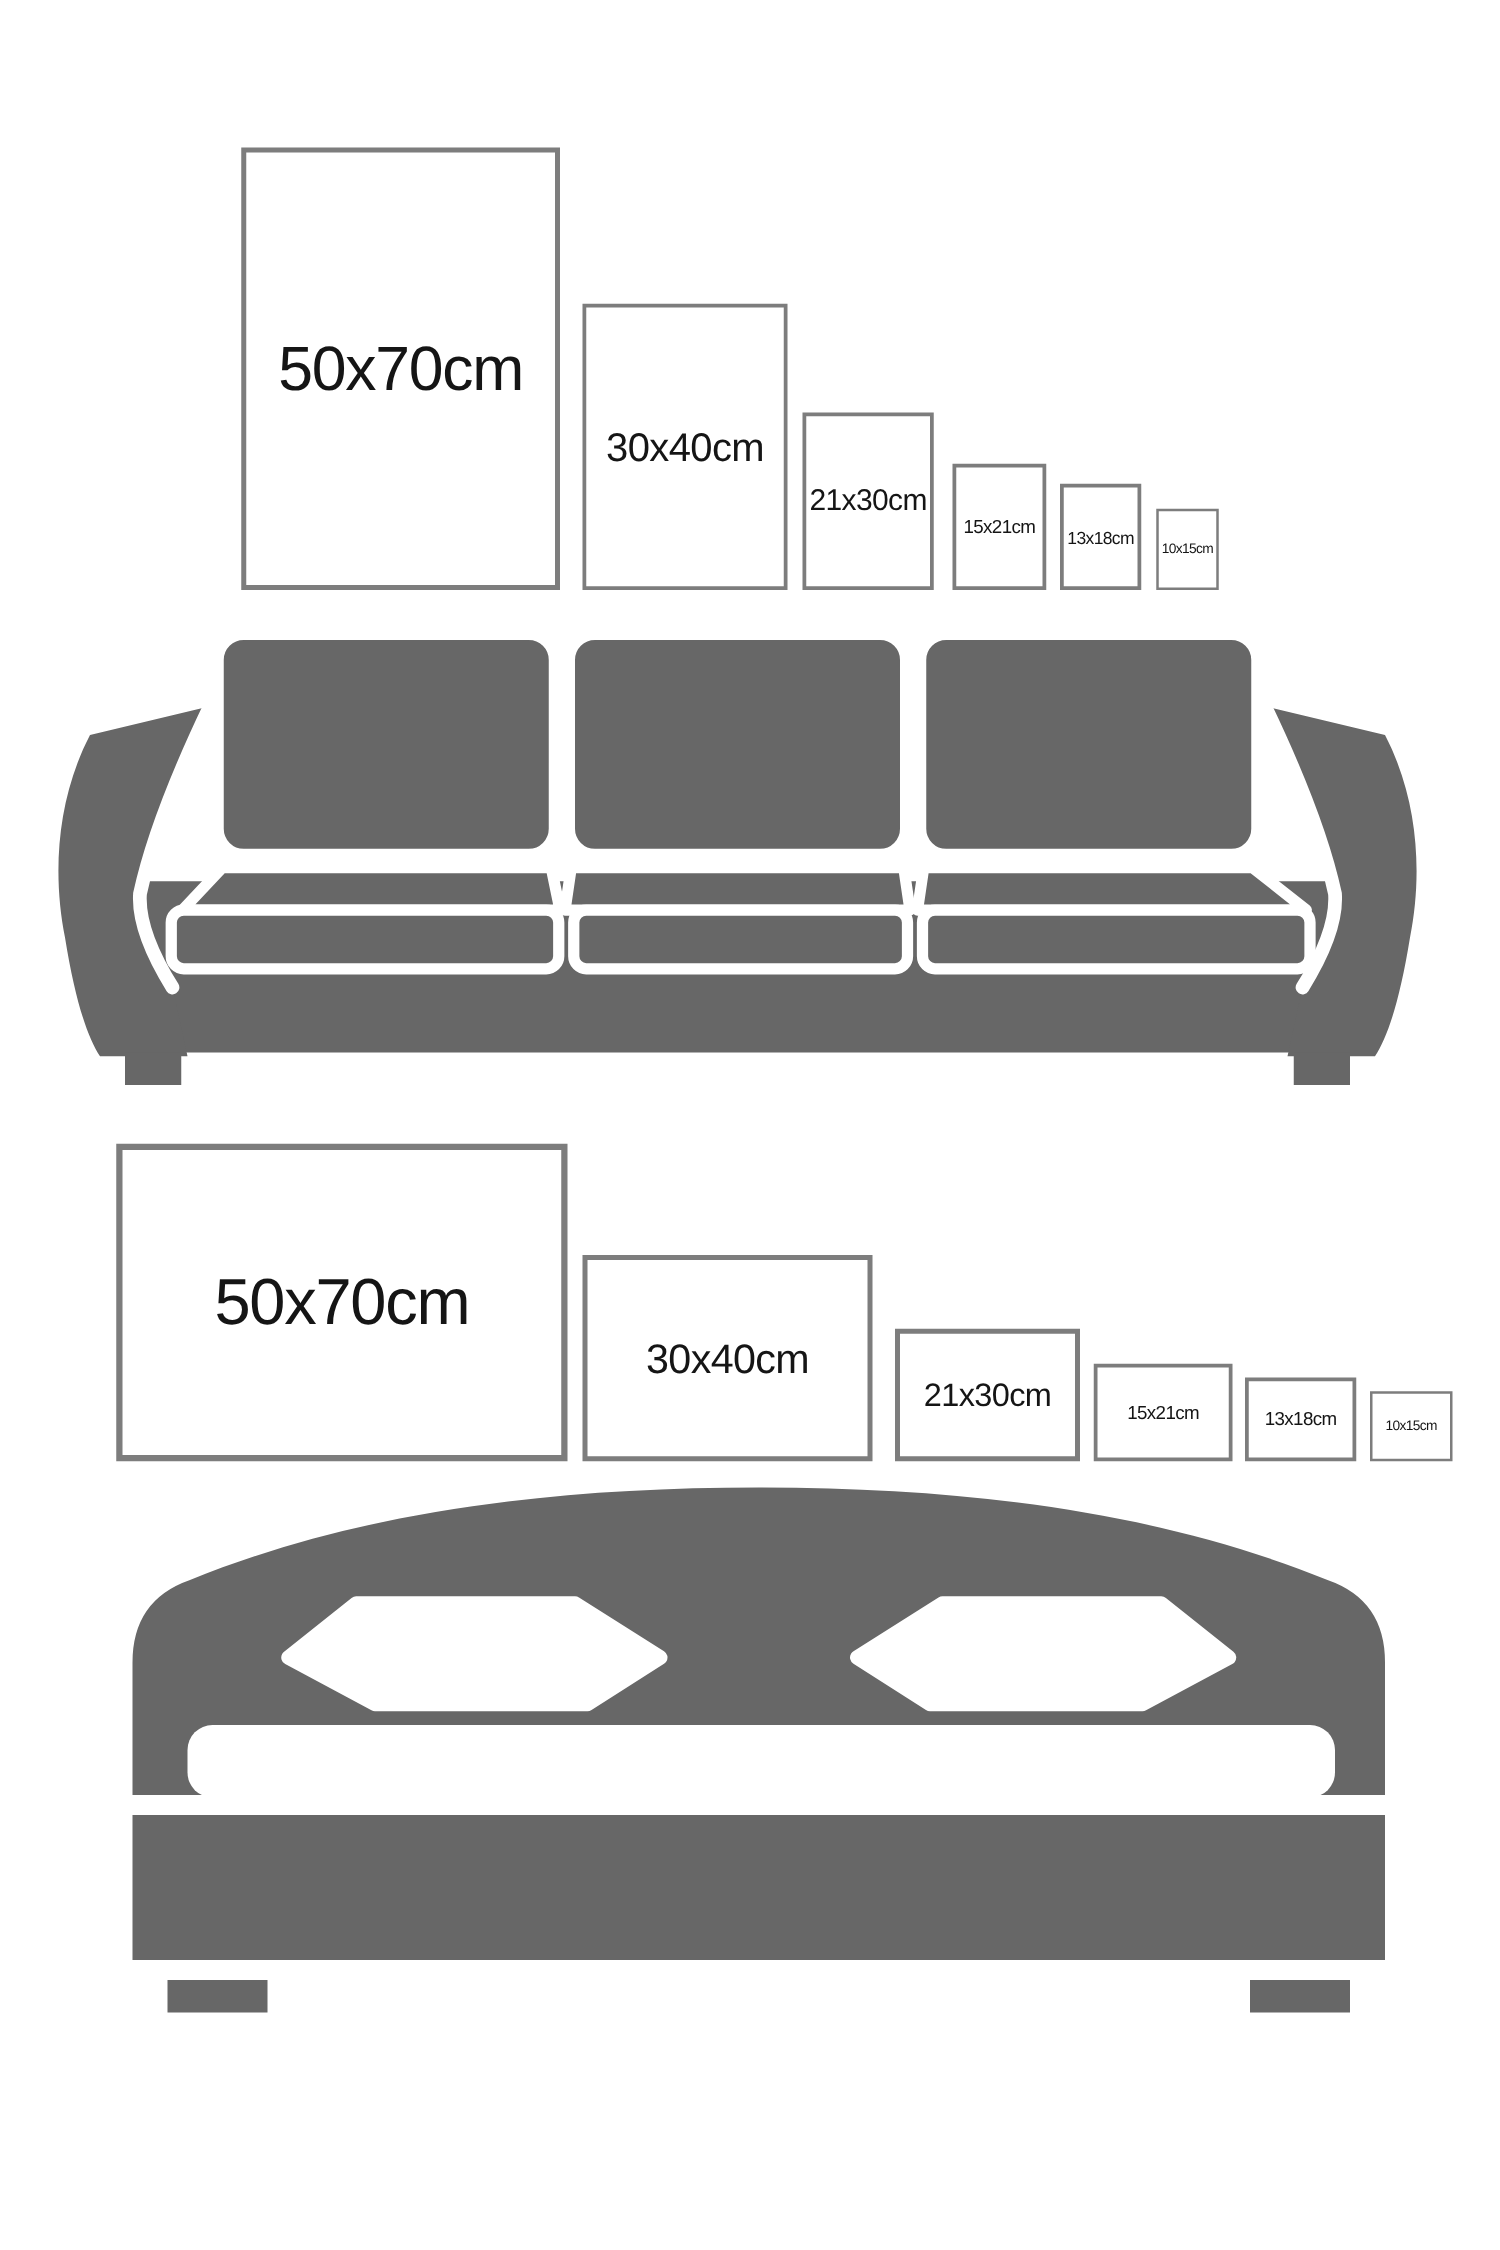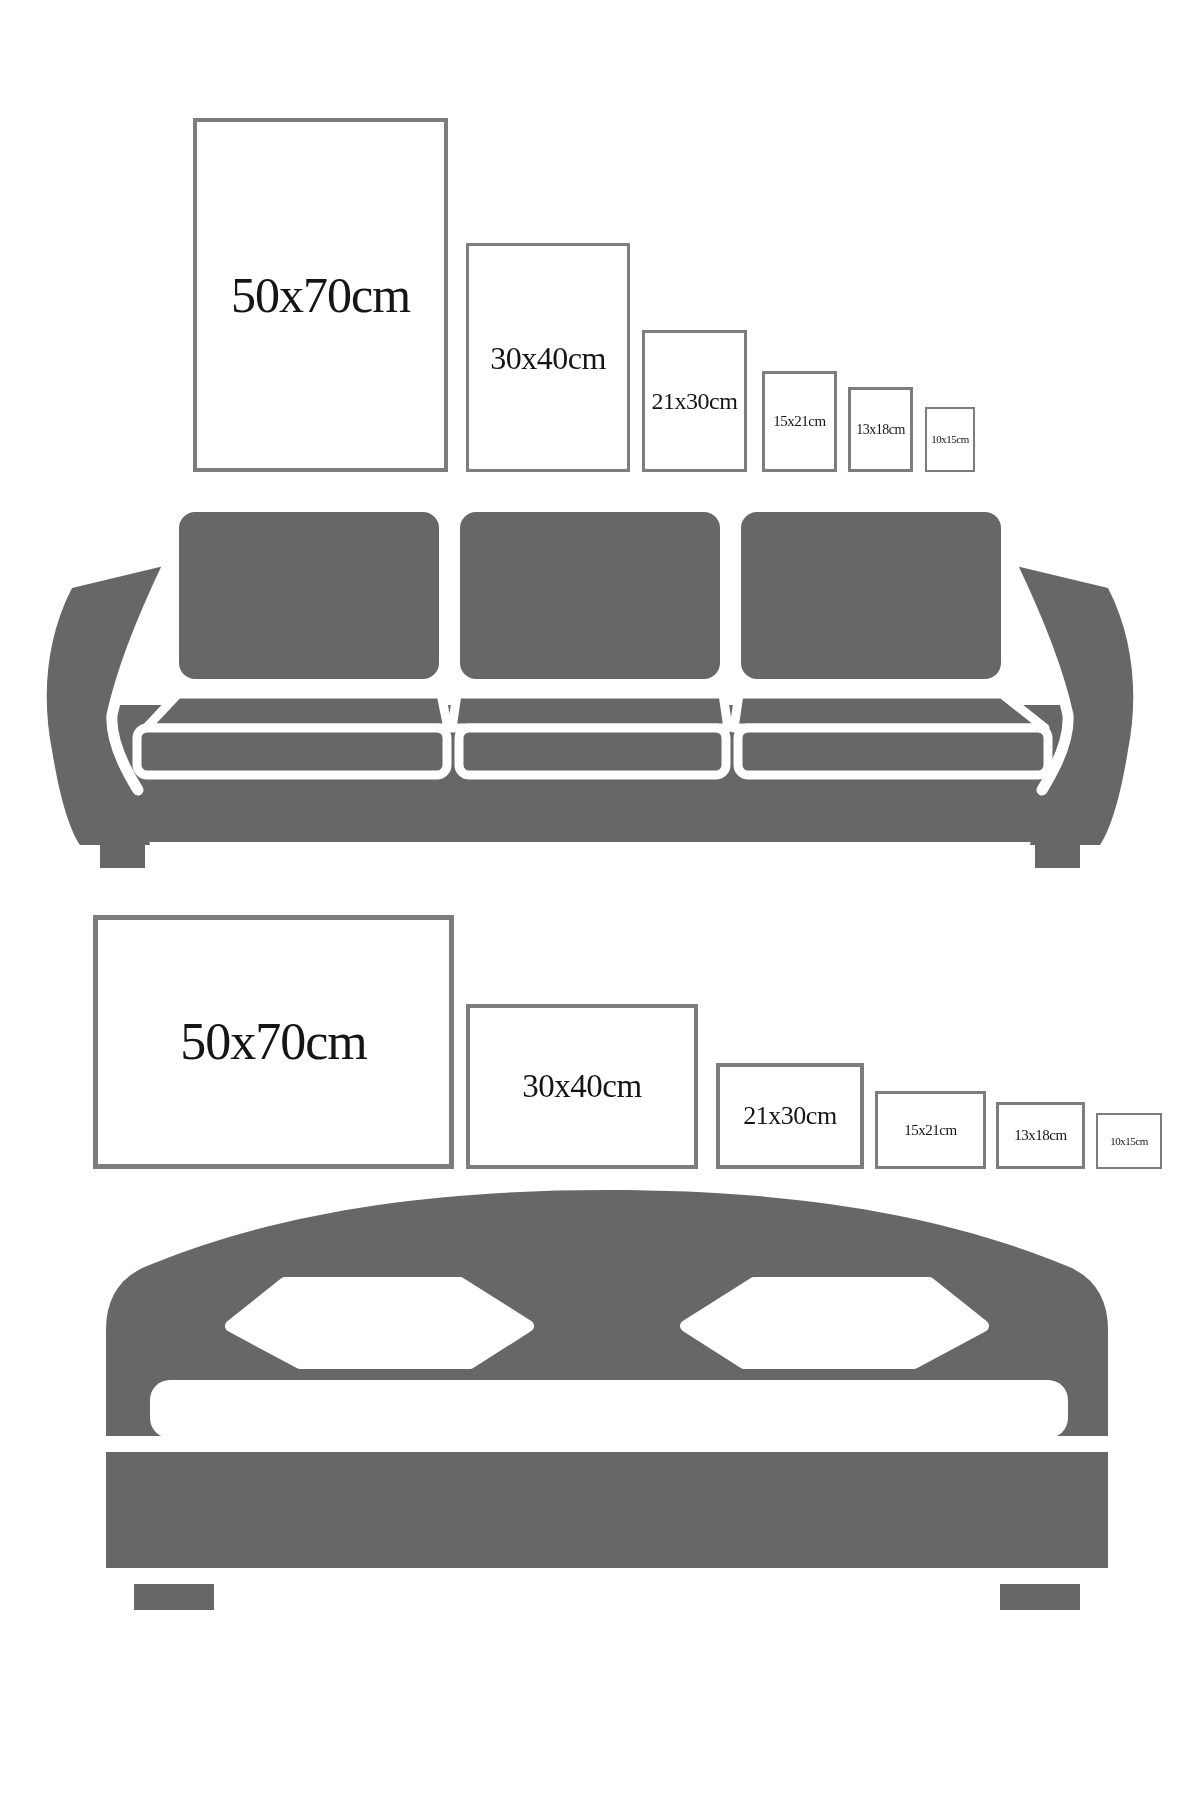--- a/index.html
+++ b/index.html
@@ -2,21 +2,21 @@
 <html lang="en"><head>
 <meta charset="utf-8">
 <title>Frame Size Guide</title>
 <style>
   html,body{margin:0;padding:0;background:#ffffff;}
   .canvas{
     position:relative;
     width:1200px;
     height:1800px;
     background:#ffffff;
-    font-family:Liberation Serif, serif;
+    font-family:Liberation Sans, sans-serif;
     overflow:hidden;
   }
   .frame{
     position:absolute;
     box-sizing:border-box;
     background:#ffffff;
     border:3px solid #7d7d7d;
     display:flex;
     align-items:center;
     justify-content:center;

